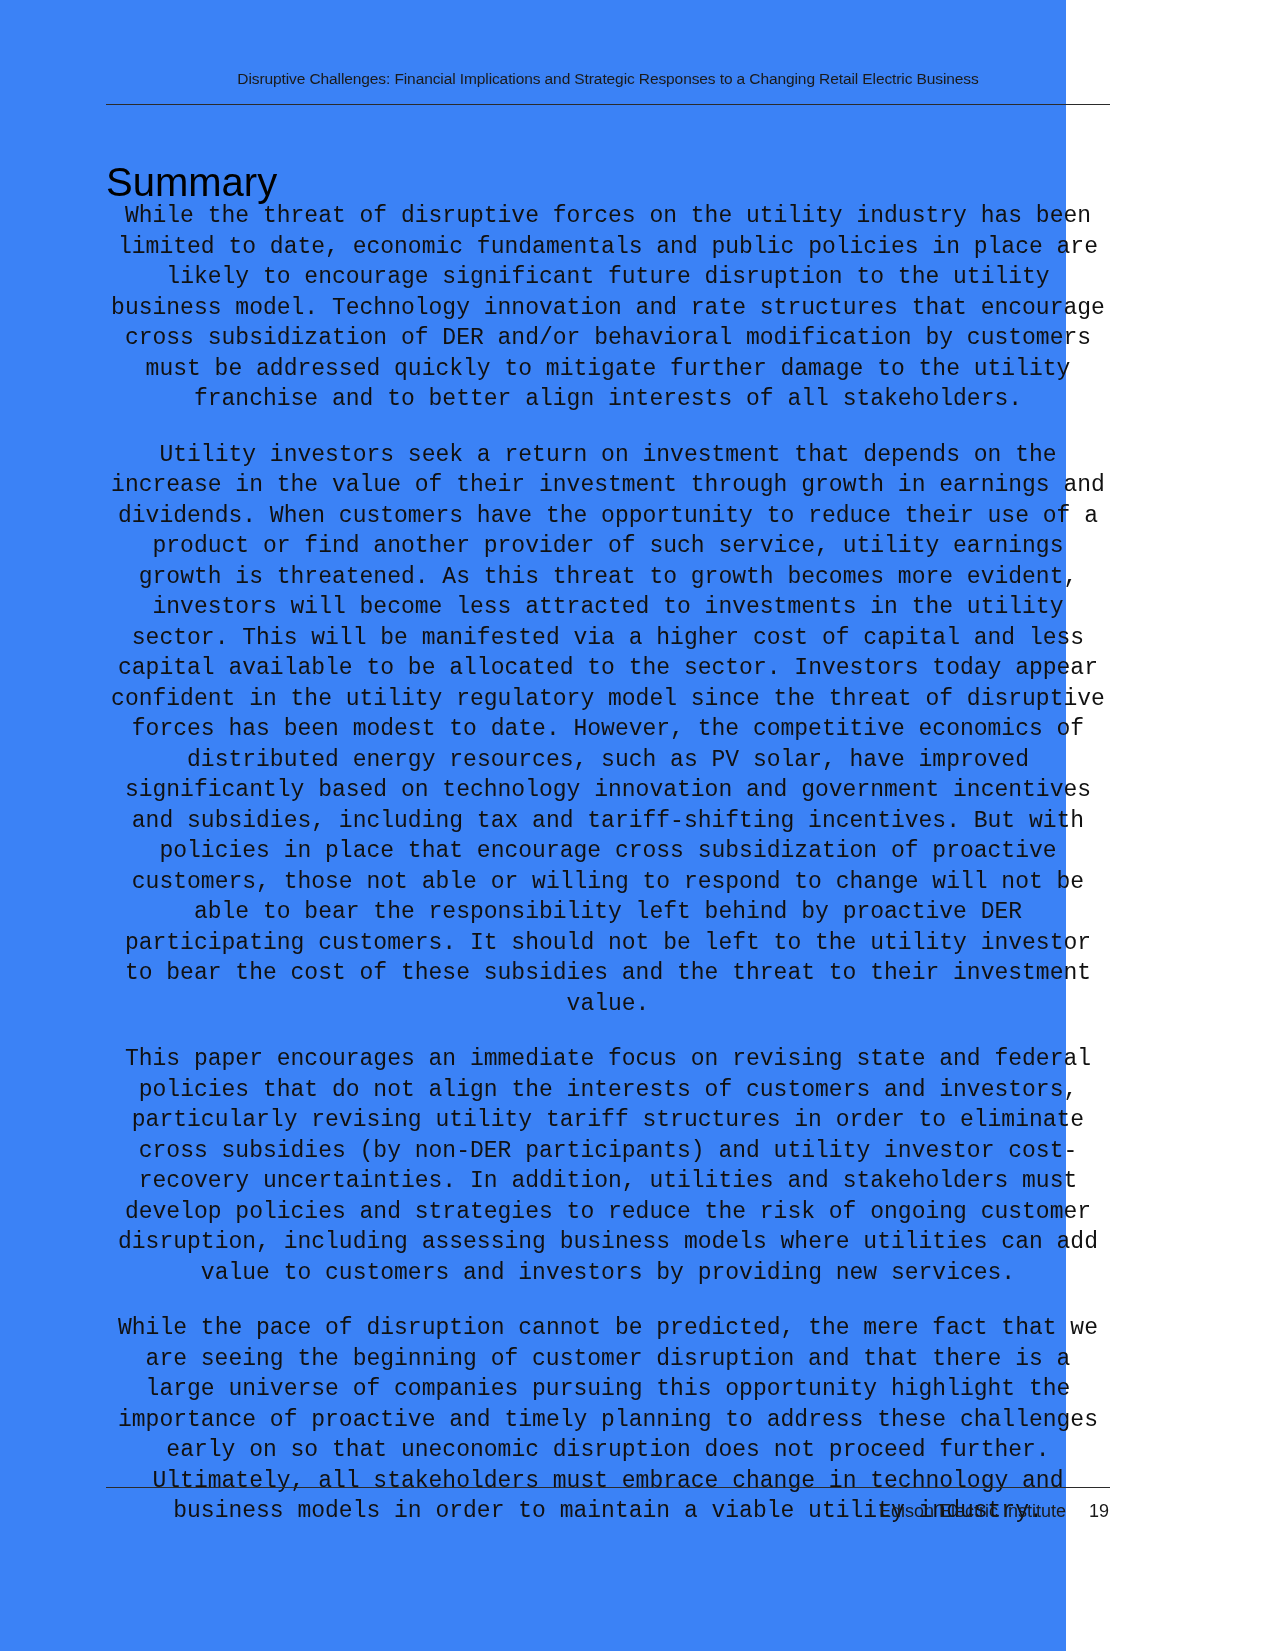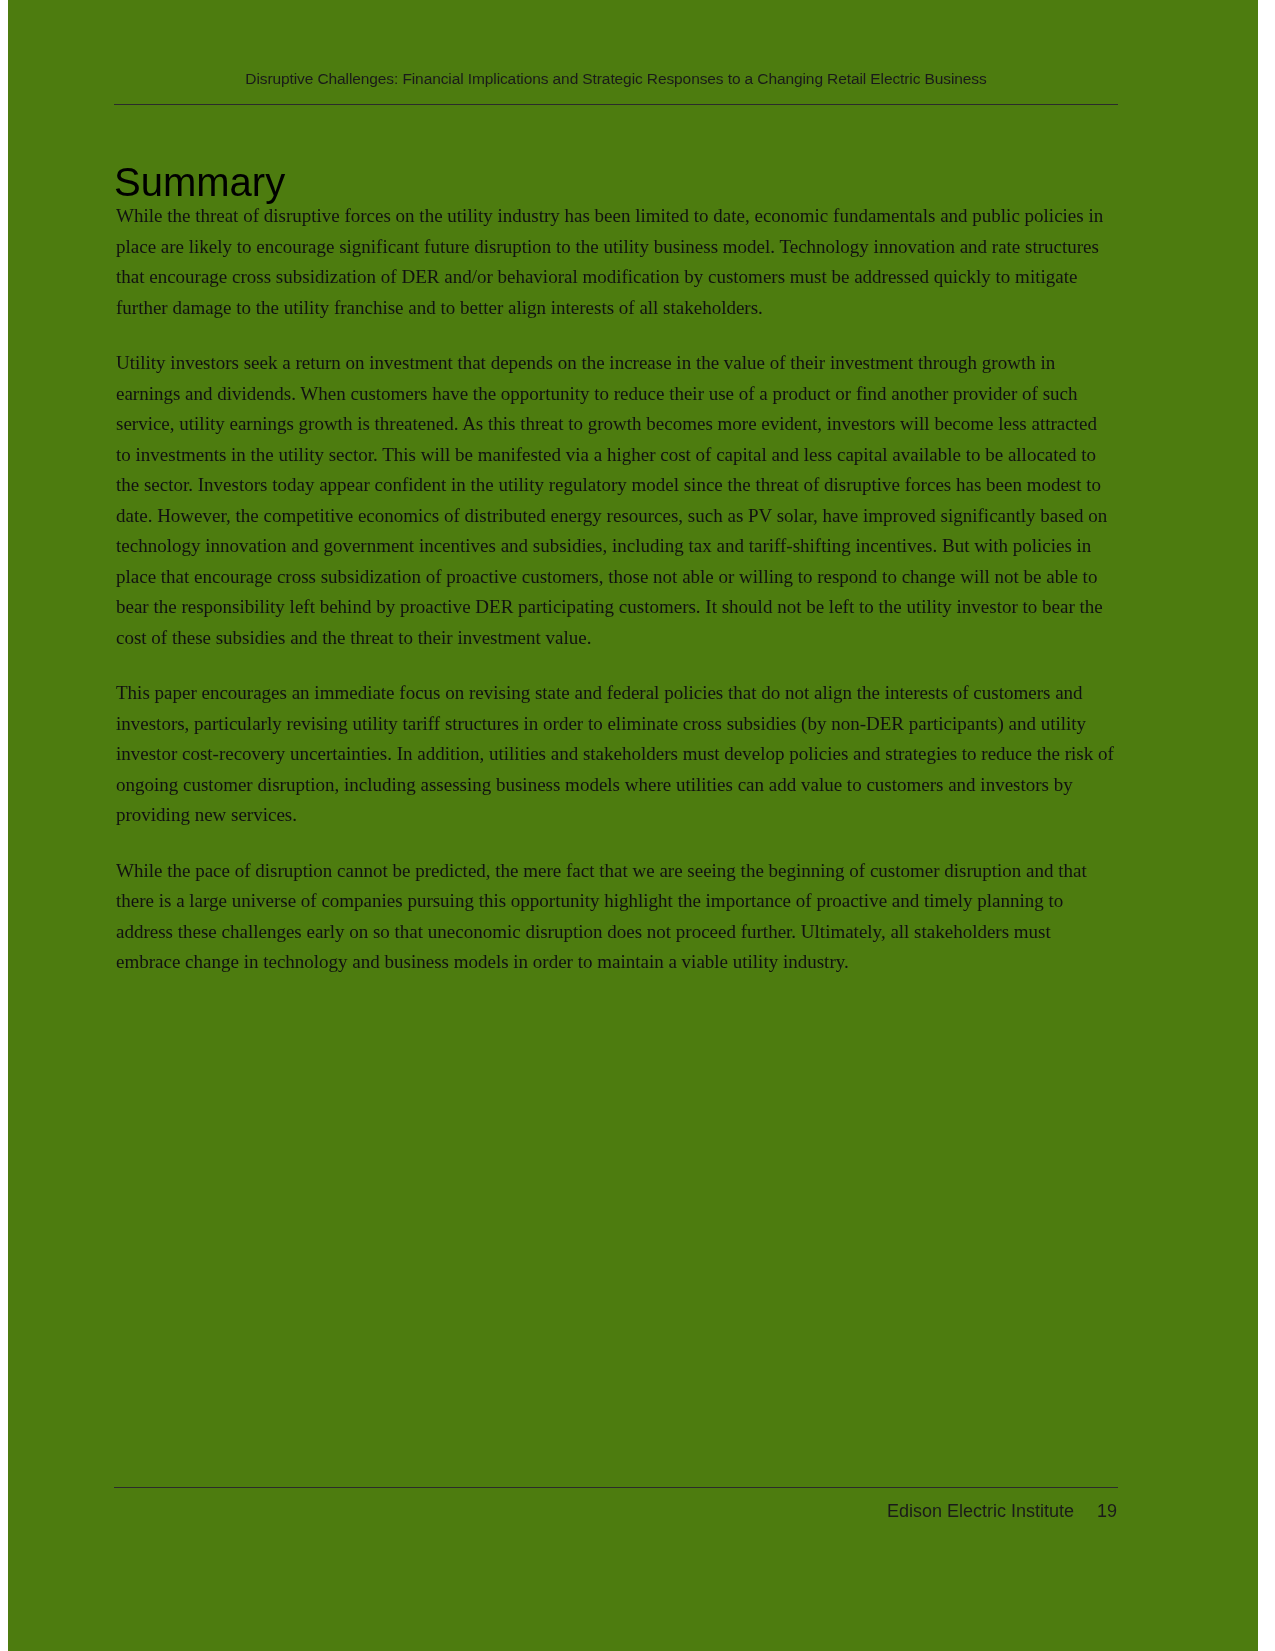--- a/index.html
+++ b/index.html
@@ -11,25 +11,25 @@
     width: 1275px;
     height: 1651px;
     position: relative;
     font-family: "Liberation Serif", "DejaVu Serif", serif;
     color: #000000;
     -webkit-font-smoothing: antialiased;
   }
 
   .page {
     position: absolute;
-    left: 8px;
+    left: 0;
     top: 0;
-    width: 1250px;
+    width: 1066px;
     height: 1651px;
-    background: #4d7c0f;
+    background: #3b82f6;
     box-sizing: border-box;
   }
 
   
   .running-header {
     position: absolute;
     left: 106px;
     top: 70px;
     width: 1004px;
     text-align: center;
@@ -63,25 +63,25 @@
   
   .body-column {
     position: absolute;
     left: 108px;
     top: 201px;
     width: 1000px;
   }
 
   .para {
     margin: 0 0 25px 0;
-    font-family: Liberation Serif, serif;
-    font-size: 19px;
+    font-family: Liberation Mono, monospace;
+    font-size: 23px;
     line-height: 30.5px;
     color: #111111;
-    text-align: left;
+    text-align: center;
     text-rendering: optimizeLegibility;
   }
   .para:last-child { margin-bottom: 0; }
 
   
   .footer-rule {
     position: absolute;
     left: 106px;
     top: 1487px;
     width: 1004px;

